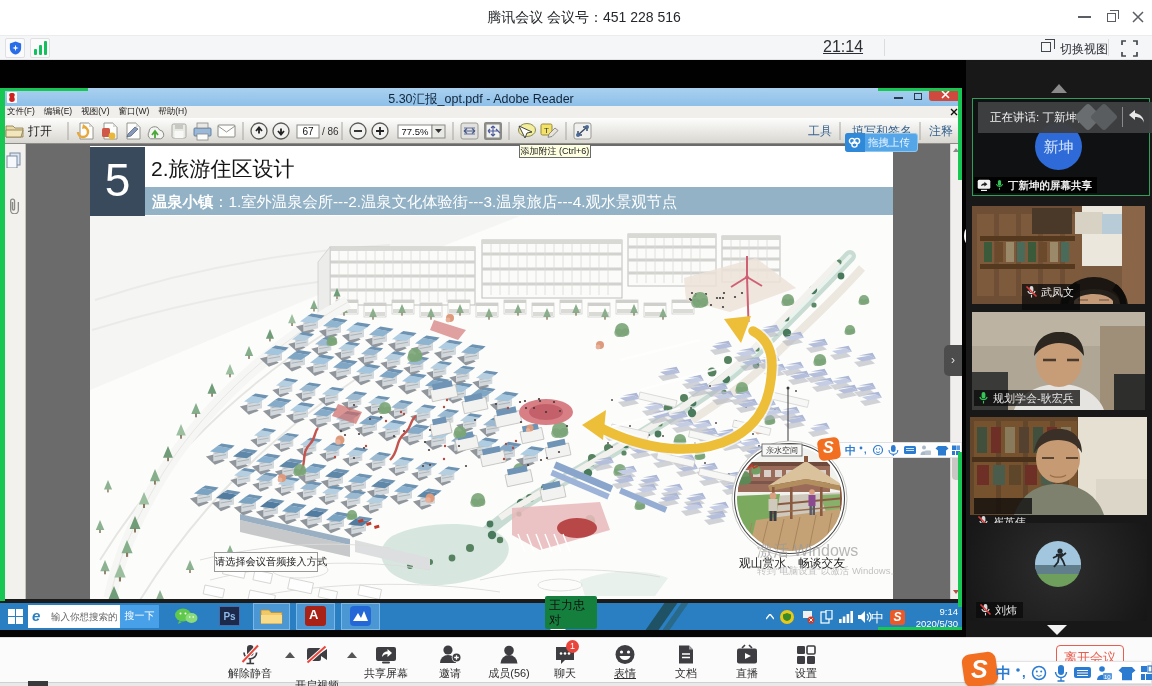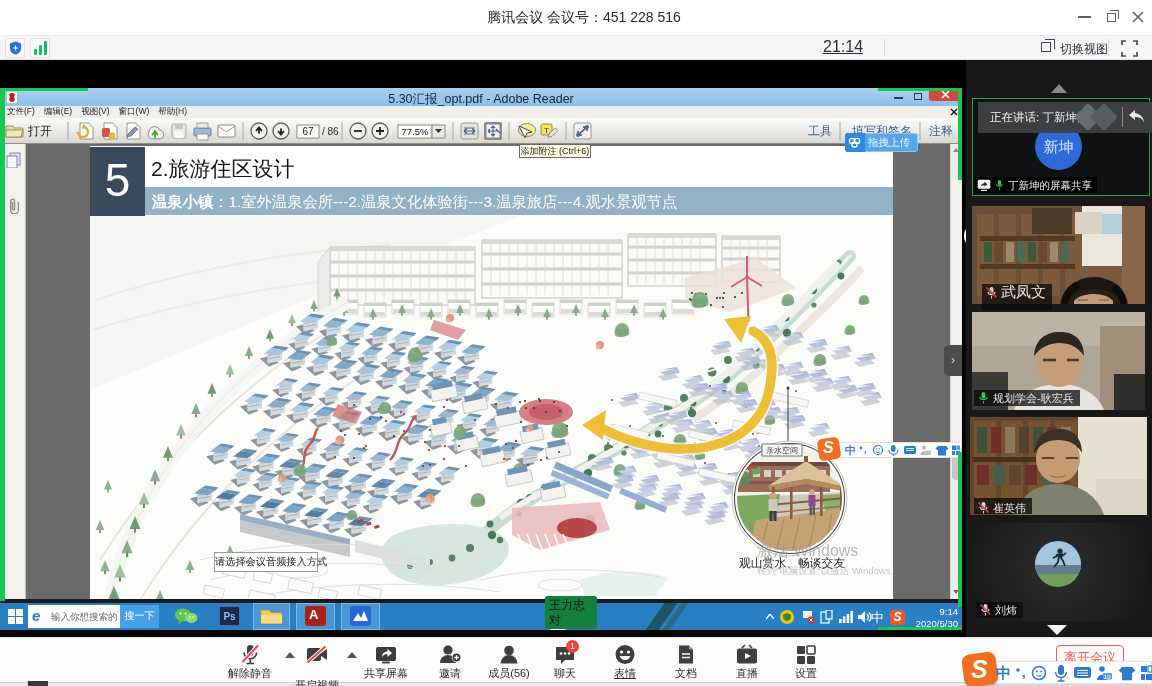--- a/index.html
+++ b/index.html
@@ -1476,21 +1476,21 @@
 <svg class="abs" style="left:550px;top:629px;" width="16" height="8">
       <path d="M0 0 h16 l-8 8 Z" fill="#fff"></path>
     </svg>
 <div class="abs" style="left:0;top:630px;width:966px;height:7px;background:#050505;"></div>
 <div class="abs" style="left:966px;top:60px;width:186px;height:577px;background:#181818;"></div>
 <svg class="abs" style="left:1050px;top:83px;" width="18" height="11">
       <path d="M1 10 L9 1 L17 10 Z" fill="#8a8a8a"></path>
     </svg>
 <div class="abs" style="left:972px;top:98px;width:178px;height:98px;background:#0f1113;border:1px solid #2f9e5a;"></div>
 <div class="abs" style="left:1035px;top:123px;width:47px;height:47px;border-radius:50%;background:#2e6bd8;color:#dce8fc;font-size:15px;text-align:center;line-height:47px;">新坤</div>
-<div class="abs" style="left:974px;top:177px;height:16px;background:rgba(0,0,0,0.85);color:#eee;font-size:10.5px;line-height:16px;white-space:nowrap;padding-right:5px;"><svg width="14" height="12" viewBox="0 0 14 12" style="vertical-align:-2px;margin:0 3px 0 3px;">
+<div class="abs" style="left:974px;top:177px;height:16px;background:rgba(0,0,0,0.85);color:#eee;font-size:10.5px;line-height:16px;white-space:nowrap;padding-right:5px;font-weight:bold;"><svg width="14" height="12" viewBox="0 0 14 12" style="vertical-align:-2px;margin:0 3px 0 3px;">
         <rect x="0.7" y="0.7" width="12.6" height="9" rx="1.5" fill="#f2f2f2"></rect>
         <path d="M4 7 C 4.4 5 5.6 4.2 7.4 4.2 V2.8 L10.4 5.2 L7.4 7.6 V6.2 C 5.8 6.2 5 6.4 4 7 Z" fill="#222"></path>
         <rect x="4" y="10.8" width="6" height="1.2" fill="#f2f2f2"></rect>
       </svg><svg width="11" height="12" viewBox="0 0 13 13" style="vertical-align:-2px;margin-right:3px;">
         <rect x="4.6" y="0.5" width="3.8" height="7" rx="1.9" fill="#35c558"></rect>
         <path d="M2.8 5.5 a3.9 3.9 0 0 0 7.4 0 M6.5 9.8 v2.4" stroke="#35c558" stroke-width="1.2" fill="none"></path>
       </svg>丁新坤的屏幕共享</div>
 <div class="abs" style="left:978px;top:102px;width:174px;height:31px;background:rgba(62,64,66,0.97);"></div>
 <div class="abs" style="left:990px;top:110px;font-size:11.5px;color:#f2f2f2;">正在讲话: 丁新坤;</div>
 <div class="abs" style="left:1078px;top:107px;width:20px;height:20px;background:#6a6d70;transform:rotate(45deg);border-radius:3px;"></div>
@@ -1523,21 +1523,21 @@
 <rect x="60" y="2" width="40" height="26" fill="#4a3828"></rect>
 <rect x="103" y="6" width="28" height="22" fill="#d8d2c4"></rect>
         <rect x="130" y="8" width="20" height="20" fill="#b8ccd8"></rect>
 <ellipse cx="122" cy="101" rx="34" ry="30" fill="#1c1612"></ellipse>
 <path d="M96 98 C 98 88 108 83 122 83 C 136 83 146 88 148 97 L148 98 Z" fill="#26201a"></path>
 <path d="M102 95 C 106 90 114 88 122 88 C 131 88 138 91 141 95 L141 98 L102 98 Z" fill="#c49a78"></path>
 <path d="M106 94 h10 M127 94 h10" stroke="#8a6a50" stroke-width="1.5"></path>
 <path d="M90 98 C 90 86 96 80 104 76 L108 82 C 101 86 97 90 96 98 Z" fill="#0e0c0a"></path>
 <path d="M154 98 C 154 88 150 82 144 78 L140 84 C 146 88 148 92 148 98 Z" fill="#0e0c0a"></path>
 </svg></div>
-<div class="abs" style="left:982px;top:284px;height:26px;background:rgba(10,10,10,0.75);color:#e8e8e8;font-size:15px;line-height:16px;padding:0 6px 0 3px;white-space:nowrap;"><svg width="13" height="13" viewBox="0 0 13 13" style="vertical-align:-2px;margin-right:3px;">
+<div class="abs" style="left:1022px;top:284px;height:26px;background:rgba(10,10,10,0.75);color:#e8e8e8;font-size:11px;line-height:16px;padding:0 6px 0 3px;white-space:nowrap;"><svg width="13" height="13" viewBox="0 0 13 13" style="vertical-align:-2px;margin-right:3px;">
         <rect x="4.6" y="1" width="3.8" height="6.5" rx="1.9" fill="#d8d8d8"></rect>
         <path d="M2.8 6 a3.9 3.9 0 0 0 7.4 0 M6.5 10 v2.4" stroke="#d8d8d8" stroke-width="1.1" fill="none"></path>
         <path d="M1.5 1.5 L11.5 11.5" stroke="#e03c3c" stroke-width="1.6"></path>
       </svg>武凤文</div>
 <div class="abs" style="left:972px;top:312px;width:173px;height:98px;overflow:hidden;">
 <svg width="173" height="98" viewBox="0 0 173 98">
 <rect width="173" height="98" fill="#b0a696"></rect>
 <rect x="0" y="0" width="173" height="34" fill="#bdb3a2"></rect>
 <rect x="128" y="14" width="45" height="84" fill="#a08f78"></rect>
 <rect x="0" y="60" width="36" height="38" fill="#3a3a38"></rect>
@@ -1574,21 +1574,21 @@
 <rect x="39" y="48" width="12" height="20" fill="#5e462a"></rect>
 <rect x="55" y="48" width="12" height="20" fill="#6e3026"></rect>
 <rect x="71" y="48" width="12" height="20" fill="#4a5c4c"></rect>
 <rect x="87" y="48" width="12" height="20" fill="#5e462a"></rect>
 <path d="M44 98 C 52 76 68 67 88 67 C 110 67 128 79 134 98 Z" fill="#7e816e"></path>
 <ellipse cx="88" cy="42" rx="22" ry="24" fill="#c69a72"></ellipse>
 <path d="M64 36 C 66 18 78 11 90 12 C 102 12 112 20 112 36 C 106 26 98 23 88 23 C 78 23 70 27 64 36 Z" fill="#3a3028"></path>
 <path d="M72 41 h12 M96 41 h12" stroke="#5a4532" stroke-width="2"></path>
 <path d="M80 58 a9 4 0 0 0 16 0" stroke="#9a6f48" stroke-width="1.3" fill="none"></path>
 </svg></div>
-<div class="abs" style="left:974px;top:498px;height:16px;background:rgba(10,10,10,0.75);color:#e8e8e8;font-size:11px;line-height:16px;padding:2px 6px 0 3px;white-space:nowrap;"><svg width="13" height="13" viewBox="0 0 13 13" style="vertical-align:-2px;margin-right:3px;">
+<div class="abs" style="left:974px;top:498px;height:16px;background:rgba(10,10,10,0.75);color:#e8e8e8;font-size:11px;line-height:16px;padding:16px 6px 0 3px;white-space:nowrap;"><svg width="13" height="13" viewBox="0 0 13 13" style="vertical-align:-2px;margin-right:3px;">
         <rect x="4.6" y="1" width="3.8" height="6.5" rx="1.9" fill="#d8d8d8"></rect>
         <path d="M2.8 6 a3.9 3.9 0 0 0 7.4 0 M6.5 10 v2.4" stroke="#d8d8d8" stroke-width="1.1" fill="none"></path>
         <path d="M1.5 1.5 L11.5 11.5" stroke="#e03c3c" stroke-width="1.6"></path>
       </svg>崔英伟</div>
 <div class="abs" style="left:970px;top:523px;width:177px;height:98px;background:radial-gradient(circle at 50% 45%, #2e2e2e, #161616);"></div>
 <div class="abs" style="left:1035px;top:541px;width:46px;height:46px;border-radius:50%;overflow:hidden;">
 <svg width="46" height="46">
         <rect width="46" height="30" fill="#a2c6de"></rect>
         <rect y="24" width="46" height="10" fill="#607e8c"></rect>
         <rect y="33" width="46" height="13" fill="#6f9f5c"></rect>

